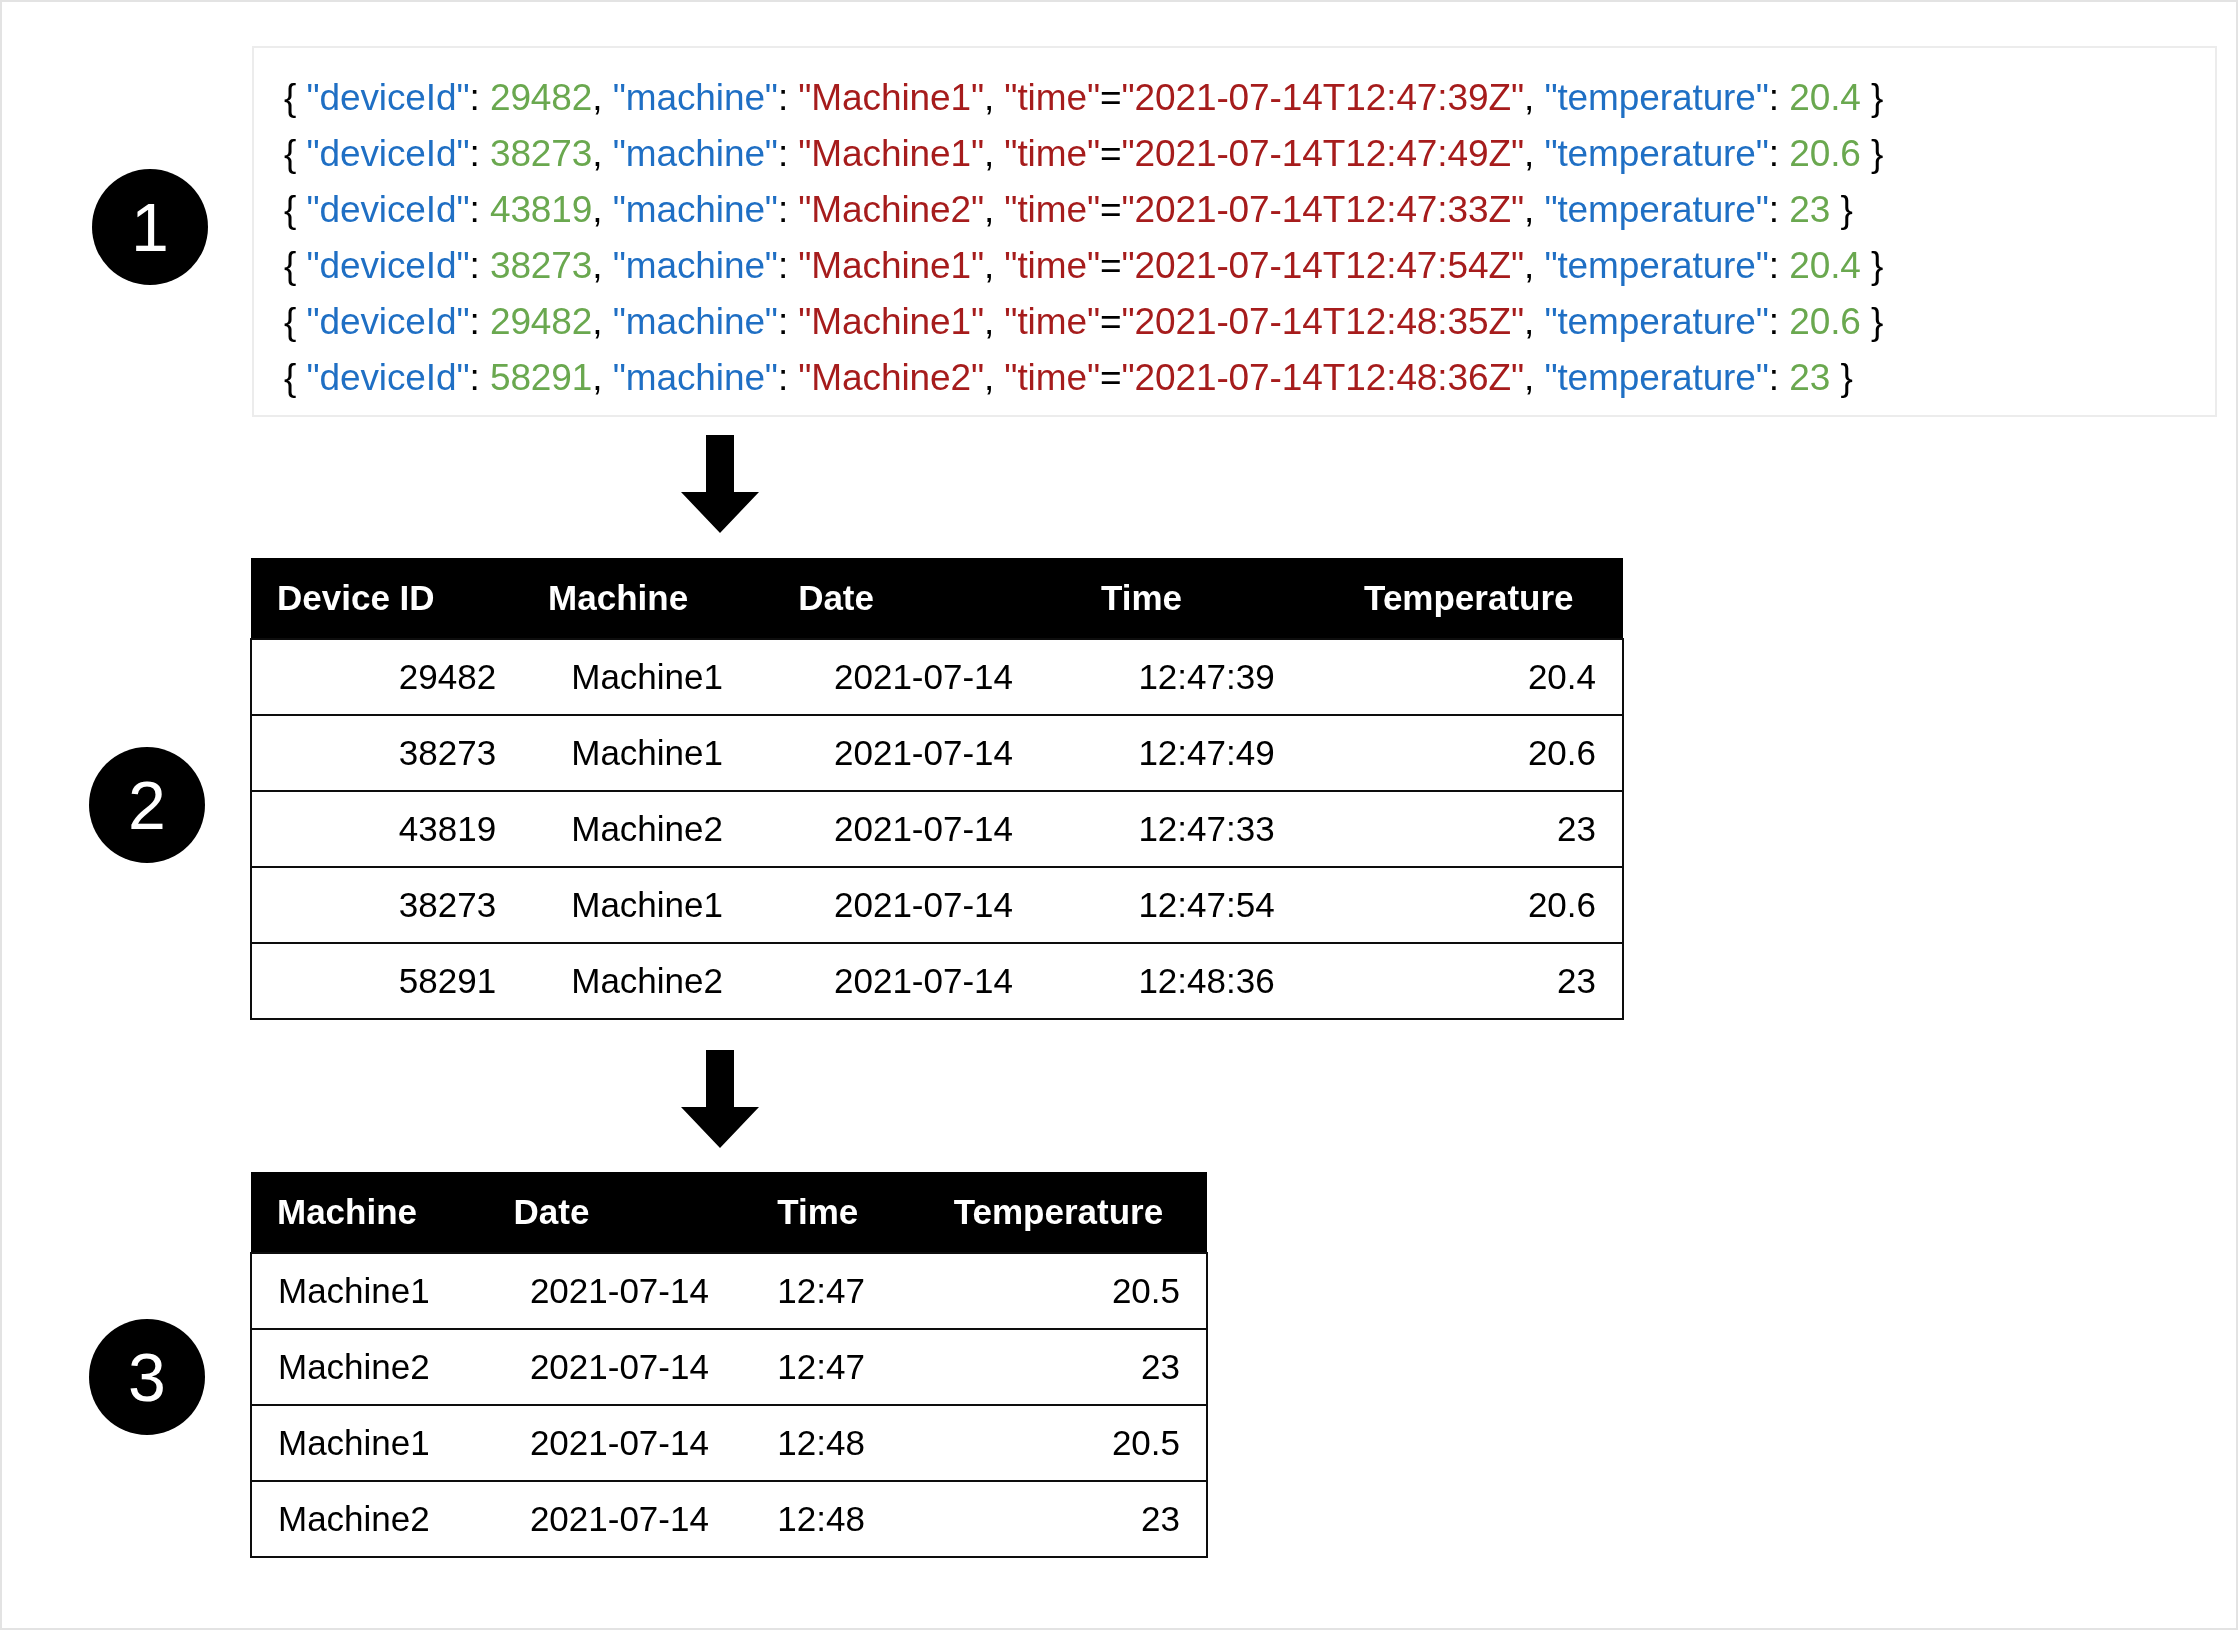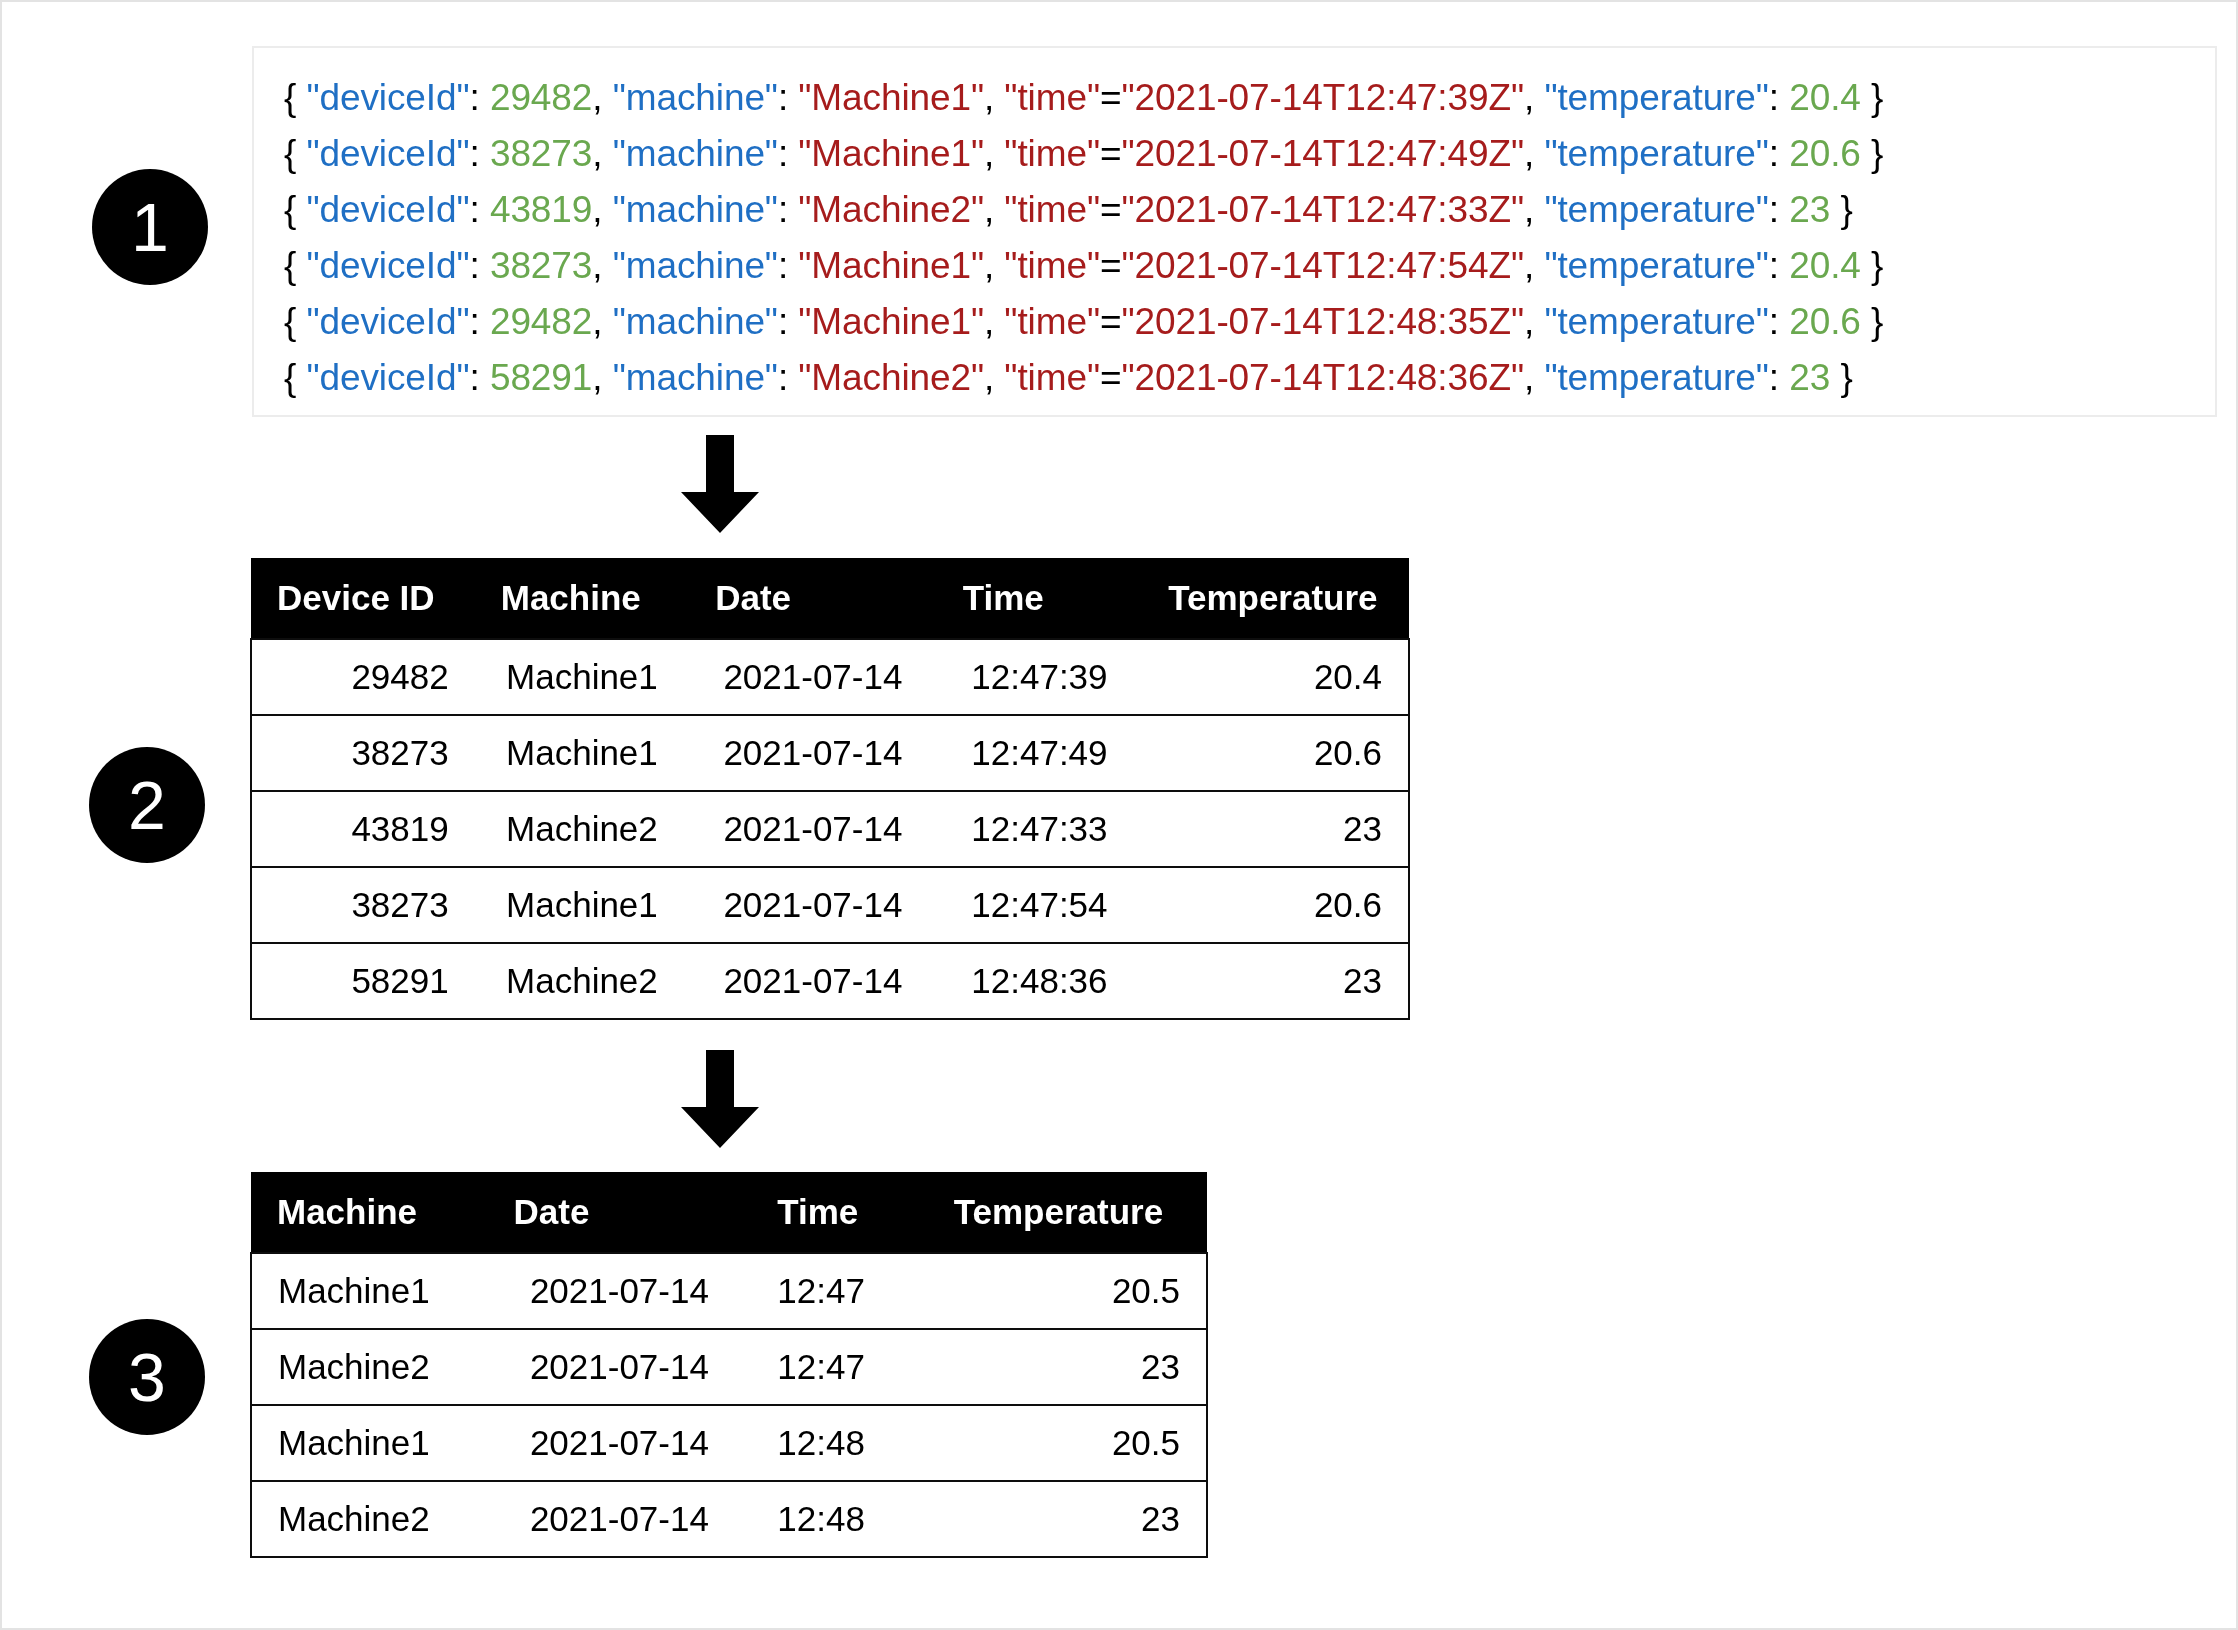--- a/index.html
+++ b/index.html
@@ -101,21 +101,21 @@
     background: #ffffff;
     white-space: nowrap;
   }
   .data-table tbody tr td:not(:first-child) { border-left: none; }
   .data-table tbody tr td:not(:last-child)  { border-right: none; }
 
   .al-left   { text-align: left; }
   .al-center { text-align: center; }
   .al-right  { text-align: right; }
 
-  #table-raw   { left: 248px; top: 556px; width: 1160px; }
+  #table-raw   { left: 248px; top: 556px; width: 1374px; }
   #table-agg   { left: 248px; top: 1170px; width: 958px; }
 
   
   #table-raw .c-device { width: 250px; }
   #table-raw .c-machine { width: 222px; }
   #table-raw .c-date { width: 288px; }
   #table-raw .c-time { width: 250px; }
   #table-raw .c-temp { width: 244px; }
 
   

